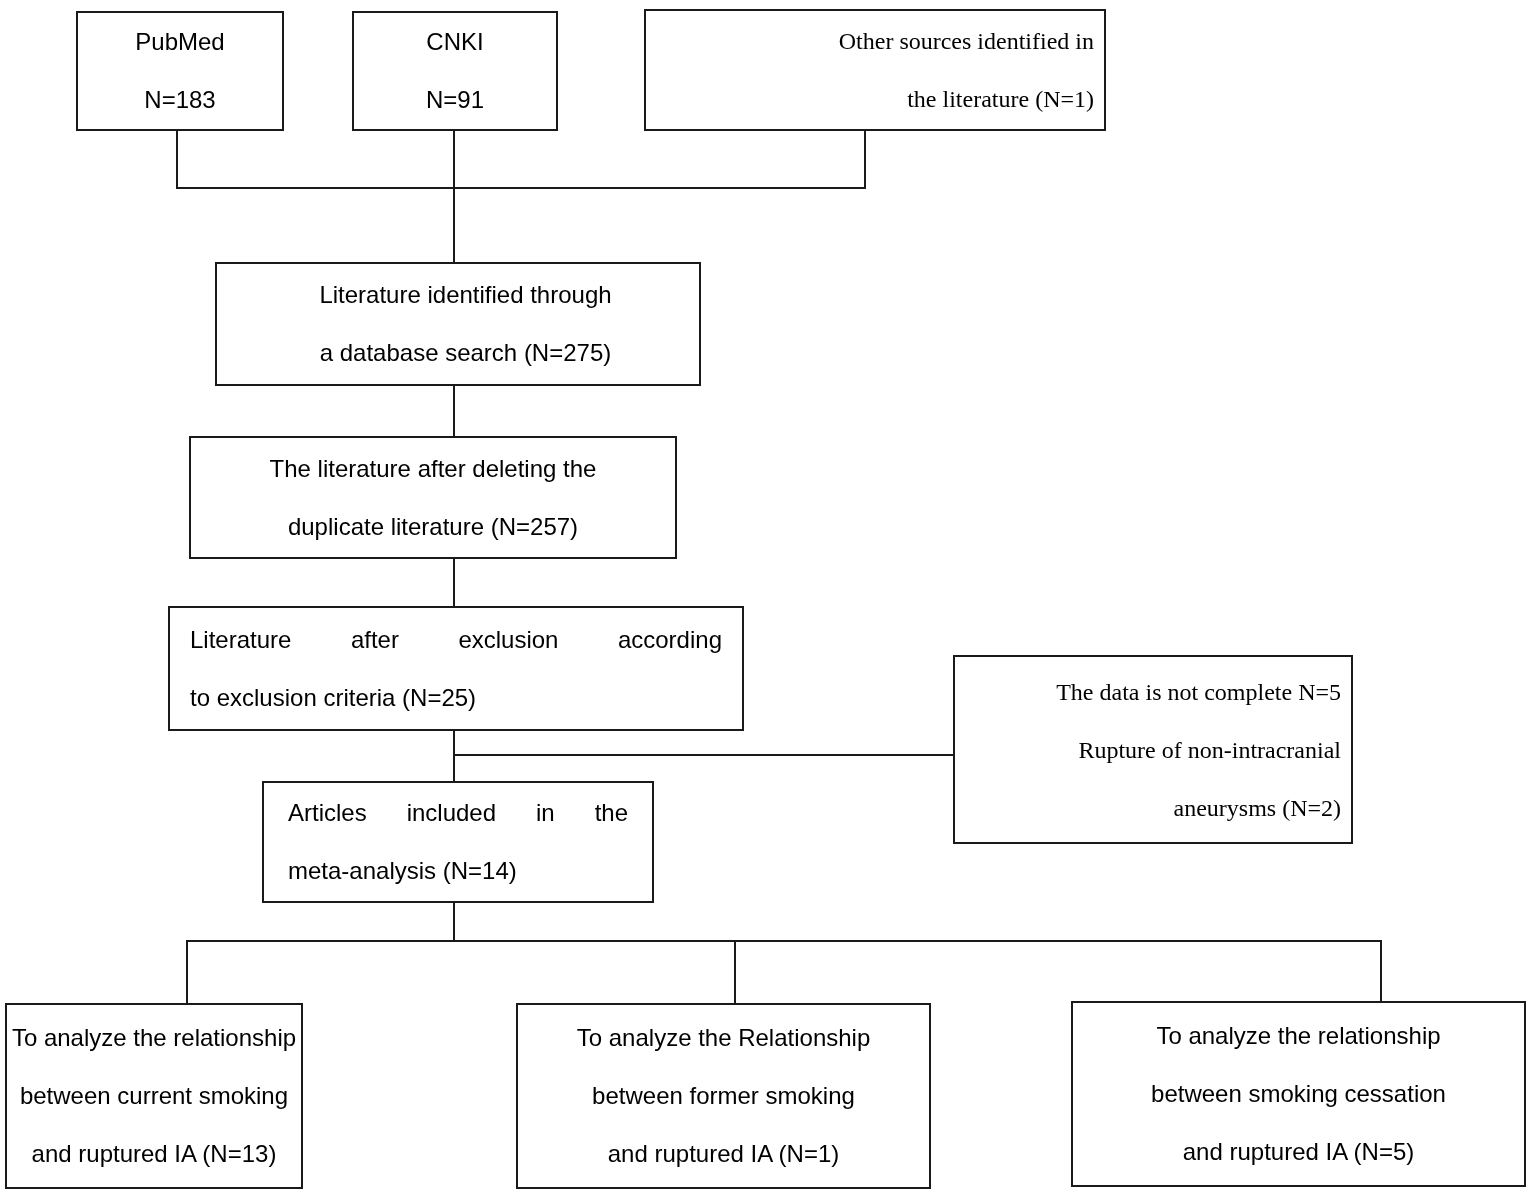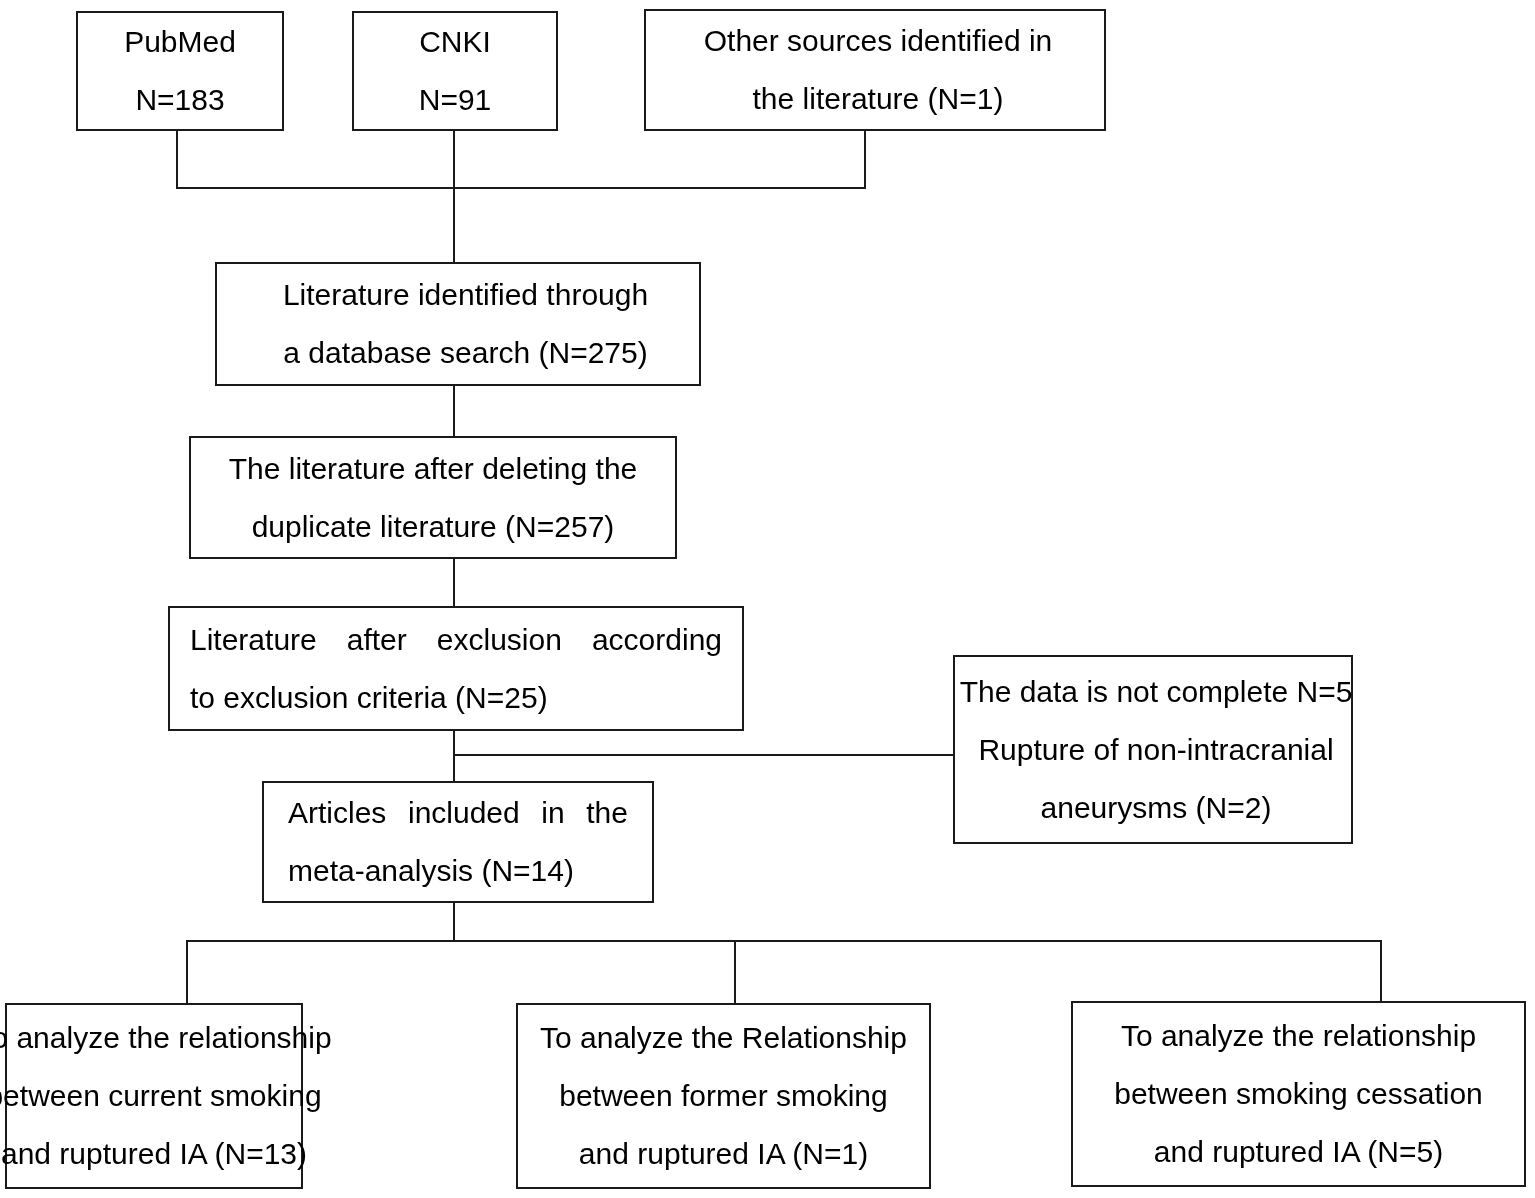--- a/index.html
+++ b/index.html
@@ -22,28 +22,29 @@
     border: 2px solid #1a1a1a;
     background: #ffffff;
     display: flex;
     flex-direction: column;
     justify-content: center;
     align-items: center;
     padding: 0 10px;
   }
   .node .line {
     display: block;
-    font-size: 30px;
+    font-size: 24px;
     line-height: 58px;
     white-space: nowrap;
     letter-spacing: 0px;
   }
   .node.left-align {
-    align-items: center;
+    align-items: flex-end;
     padding-left: 16px;
+    font-family: Liberation Serif, serif;
   }
   .node.left-align .line {
     text-align: left;
   }
   .node.justify-first .line.l1 {
     width: 100%;
     text-align: justify;
     text-align-last: justify;
     white-space: normal;
   }

